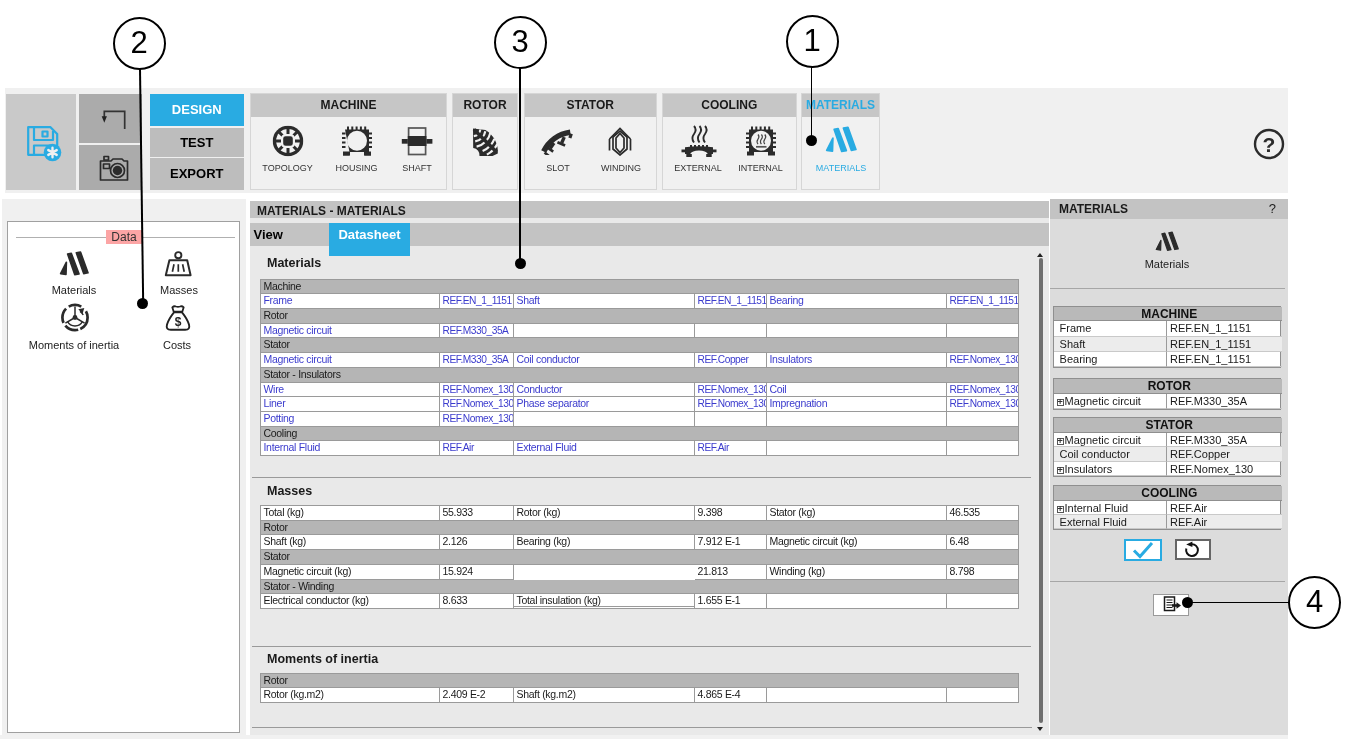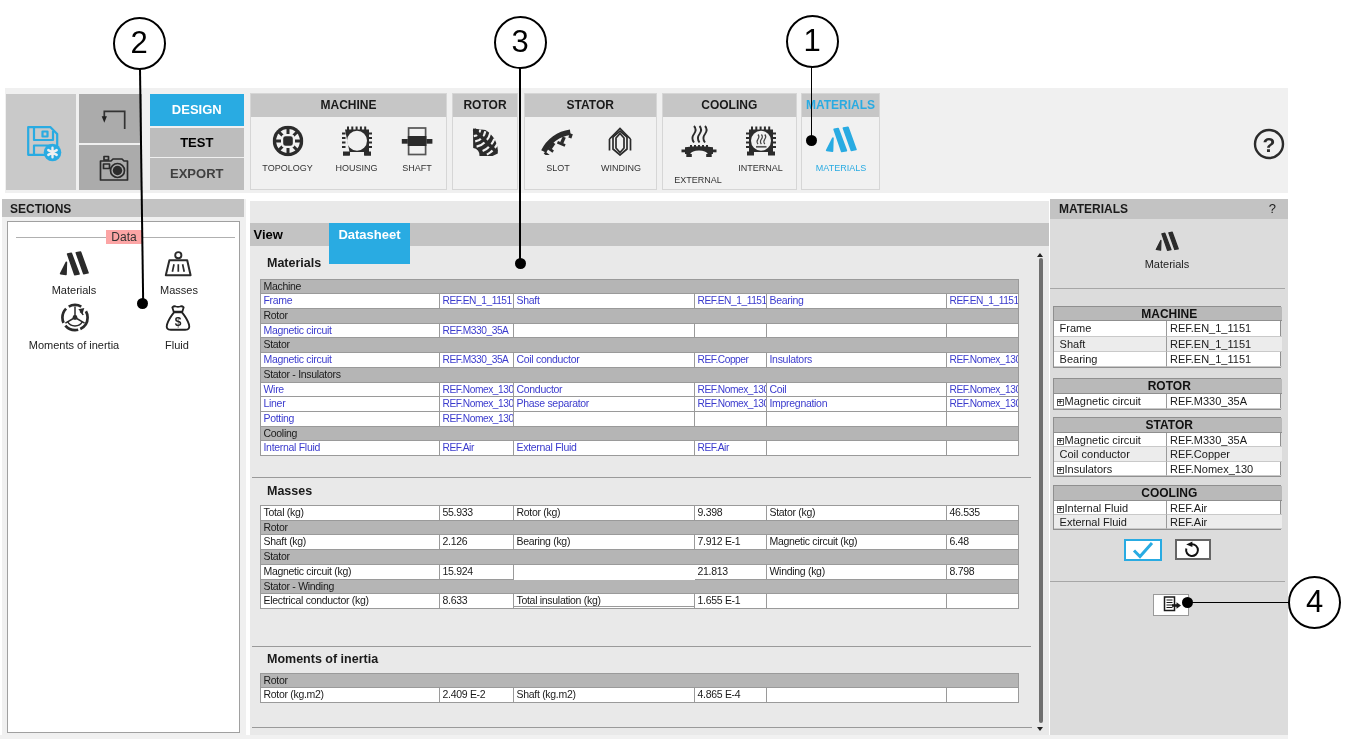--- a/index.html
+++ b/index.html
@@ -36,21 +36,21 @@
 </head>
 <body>
 <div id="page">
 
 <div class="abs" style="left:5px; top:88px; width:1283px; height:105px; background:#f0f0f0;"></div>
 <div class="gcell" style="left:6px; top:94px; width:70px; height:96px; background:#c9c9c9;"></div>
 <div class="gcell" style="left:79px; top:94px; width:63px; height:49px; background:#ababab;"></div>
 <div class="gcell" style="left:79px; top:145px; width:63px; height:45px; background:#ababab;"></div>
 <div class="gcell" style="left:150px; top:94px; width:93.5px; height:32px; background:#29abe2; color:#fff; font-weight:bold; font-size:13px; text-align:center; line-height:32px;">DESIGN</div>
 <div class="gcell" style="left:150px; top:127.5px; width:93.5px; height:29px; background:#bdbdbd; color:#000; font-weight:bold; font-size:13px; text-align:center; line-height:29px;">TEST</div>
-<div class="gcell" style="left:150px; top:158px; width:93.5px; height:32px; background:#bdbdbd; color:#404040; font-weight:bold; font-size:13px; text-align:center; line-height:32px;">EXPORT</div>
+<div class="gcell" style="left:150px; top:158px; width:93.5px; height:32px; background:#bdbdbd; color:#000000; font-weight:bold; font-size:13px; text-align:center; line-height:32px;">EXPORT</div>
 
 <div class="gbox" style="left:250px; top:93px; width:197px; height:97px;">
       <div class="gboxhdr">MACHINE</div>
     </div>
 <div class="gbox" style="left:452px; top:93px; width:66px; height:97px;">
       <div class="gboxhdr">ROTOR</div>
     </div>
 <div class="gbox" style="left:524px; top:93px; width:132.5px; height:97px;">
       <div class="gboxhdr">STATOR</div>
     </div>
@@ -60,38 +60,38 @@
 <div class="gbox" style="left:801px; top:93px; width:79px; height:97px;">
       <div class="gboxhdr" style="color:#29abe2;">MATERIALS</div>
     </div>
 
 <div class="icap" style="left:287.5px; top:163px;">TOPOLOGY</div>
 <div class="icap" style="left:356.5px; top:163px;">HOUSING</div>
 <div class="icap" style="left:417px; top:163px;">SHAFT</div>
 <div class="icap" style="left:487.5px; top:163px;margin-top:48px;">SALIENCY</div>
 <div class="icap" style="left:558px; top:163px;">SLOT</div>
 <div class="icap" style="left:621px; top:163px;">WINDING</div>
-<div class="icap" style="left:698px; top:163px;margin-top:12px;">EXTERNAL</div>
+<div class="icap" style="left:698px; top:163px;">EXTERNAL</div>
 <div class="icap" style="left:760.5px; top:163px;">INTERNAL</div>
 <div class="icap" style="left:841px; top:163px; color:#29abe2;">MATERIALS</div>
 
 <div class="abs" style="left:2px; top:199px; width:244px; height:540px; background:#f0f0f0;"></div>
-<div class="abs bar" style="left:2px; top:199px; width:242px; height:17.5px;"><span class="hdrtext" style="margin-left:8px; line-height:17.5px;">SECTIONS</span></div>
 <div class="abs" style="left:7px; top:221px; width:233px; height:512px; background:#fff; border:1px solid #a0a0a0;"></div>
 <div class="abs" style="left:16px; top:237px; width:219px; height:1px; background:#b0b0b0;"></div>
 <div class="abs" style="left:106px; top:230px; width:36px; background:#fca5a5; text-align:center; font-size:12px; color:#333;">Data</div>
 <div class="icap" style="left:74px; top:284px; font-size:11px; color:#222;">Materials</div>
 <div class="icap" style="left:179px; top:284px; font-size:11px; color:#222;">Masses</div>
 <div class="icap" style="left:74px; top:339px; font-size:11px; color:#222;">Moments of inertia</div>
-<div class="icap" style="left:177px; top:339px; font-size:11px; color:#222;">Fluid</div>
+<div class="icap" style="left:177px; top:339px; font-size:11px; color:#222;">Costs</div>
 
 <div class="abs" style="left:250px; top:201px; width:799px; height:534px; background:#e9e9e9;"></div>
+<div class="abs bar" style="left:250px; top:201px; width:799px; height:17px;"><span class="hdrtext" style="margin-left:7px; line-height:17px;">MATERIALS - MATERIALS</span></div>
 <div class="abs bar" style="left:250px; top:222.8px; width:799px; height:23.2px;"></div>
 <div class="abs" style="left:253.5px; top:222.8px; height:23.2px; font-weight:bold; font-size:13px; color:#000; line-height:23.2px;">View</div>
-<div class="abs" style="left:329px; top:222.8px; width:81px; height:41px; background:#29abe2; color:#fff; font-weight:bold; font-size:13px; text-align:center; line-height:23.2px;">Datasheet</div>
+<div class="abs" style="left:329px; top:222.8px; width:81px; height:33px; background:#29abe2; color:#fff; font-weight:bold; font-size:13px; text-align:center; line-height:23.2px;">Datasheet</div>
 
 <div class="secthead" style="left:267px; top:256px;">Materials</div>
 <div class="ctable" style="left:260px; top:278.5px; grid-auto-rows:14.72px;">
 <div class="h">Machine</div>
 <div>Frame</div>
       <div class="v">REF.EN_1_1151</div>
       <div>Shaft</div>
       <div class="v">REF.EN_1_1151</div>
       <div>Bearing</div>
       <div class="v">REF.EN_1_1151</div>

